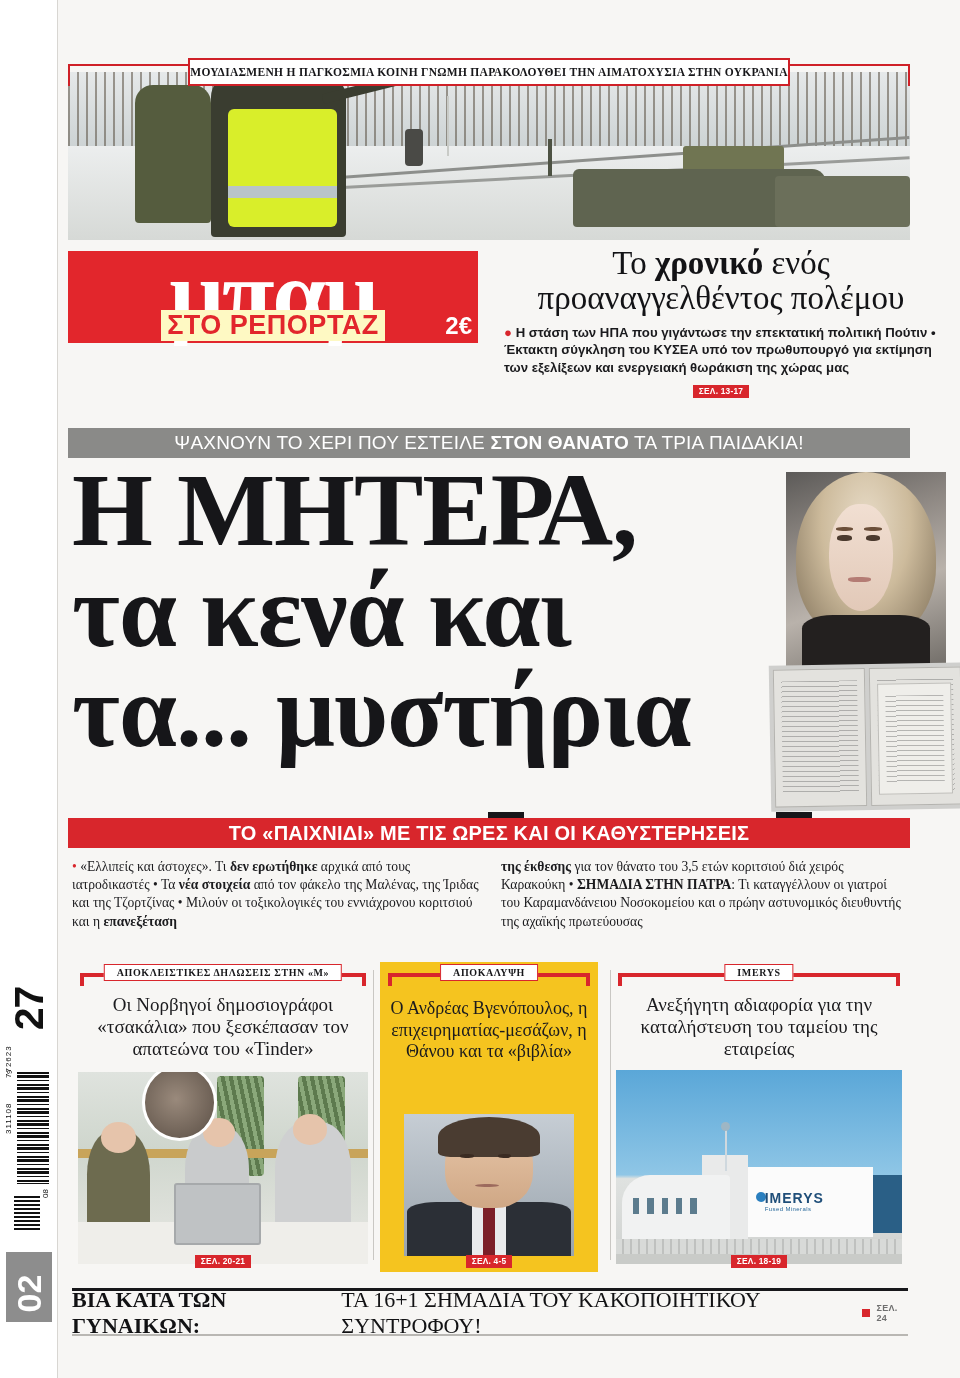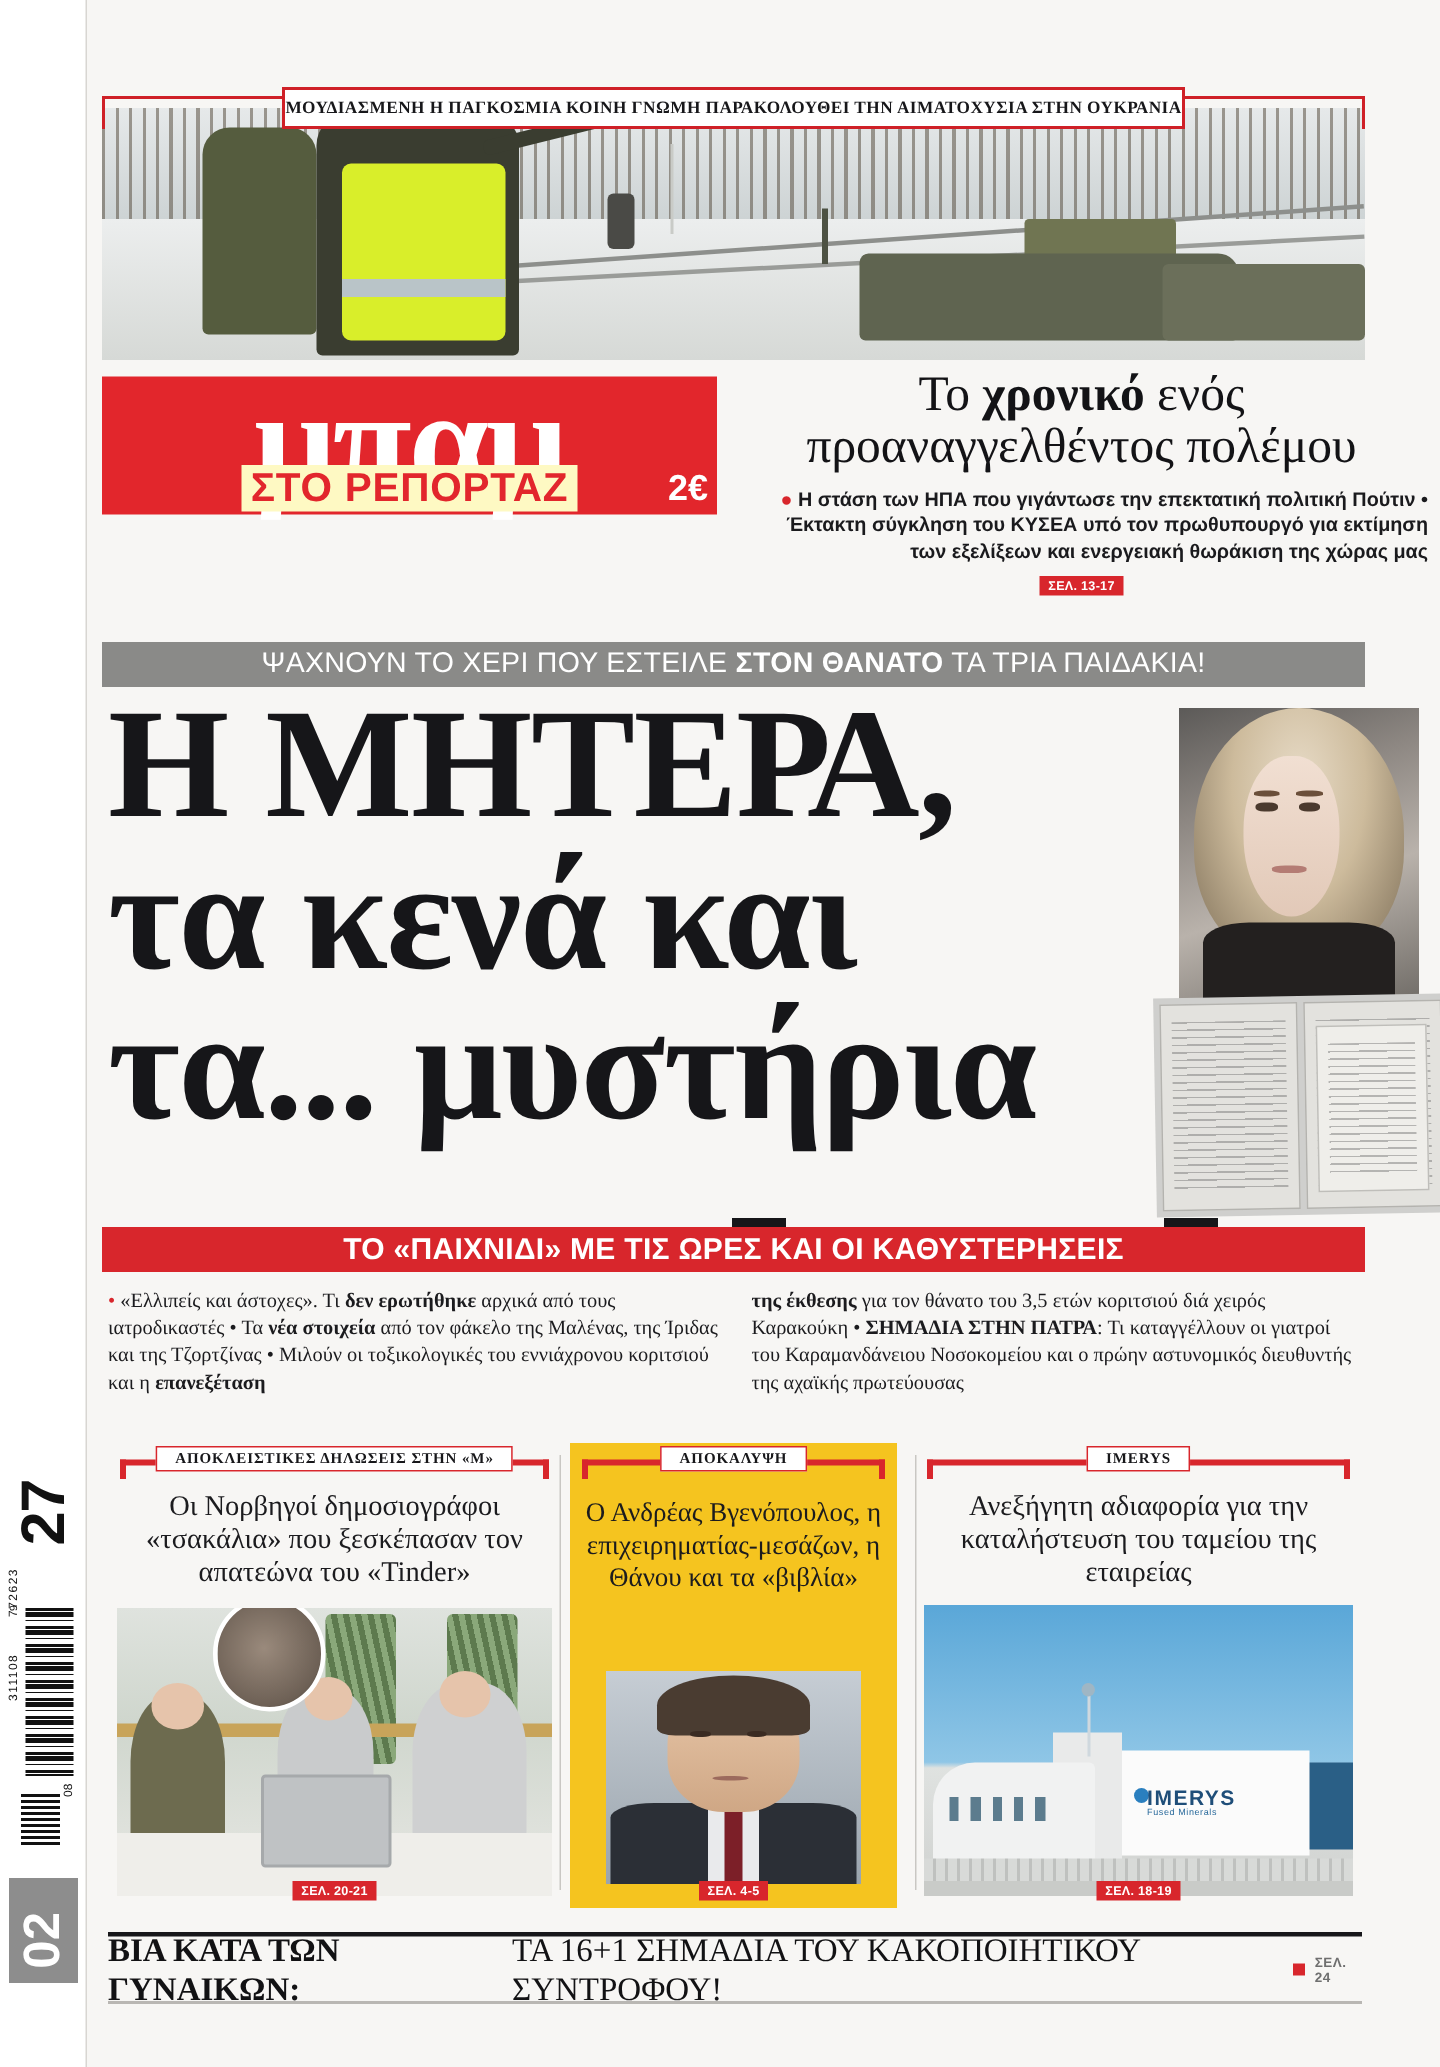--- a/index.html
+++ b/index.html
@@ -210,21 +210,21 @@
     text-align: center;
     font-family: "Liberation Serif", serif;
     font-size: 33px; line-height: 1.07; color: #131316;
   }
   .tr-h b { font-weight: bold; }
   .tr-body {
     margin-top: 7px;
     padding-left: 14px;
     font-family: "Liberation Sans", sans-serif;
     font-weight: bold; font-size: 13.2px; line-height: 1.33;
-    color: #1a1a1d; text-align: right;
+    color: #1a1a1d; text-align: left;
   }
   .bullet { color: #d8262c; }
   .selbadge {
     display: inline-block;
     background: #d8262c; color: #ffffff;
     font-family: "Liberation Sans", sans-serif;
     font-weight: bold; font-size: 8.4px;
     padding: 1.5px 6px; letter-spacing: .2px;
   }
   .tr-sel { text-align: center; margin-top: 4px; }

